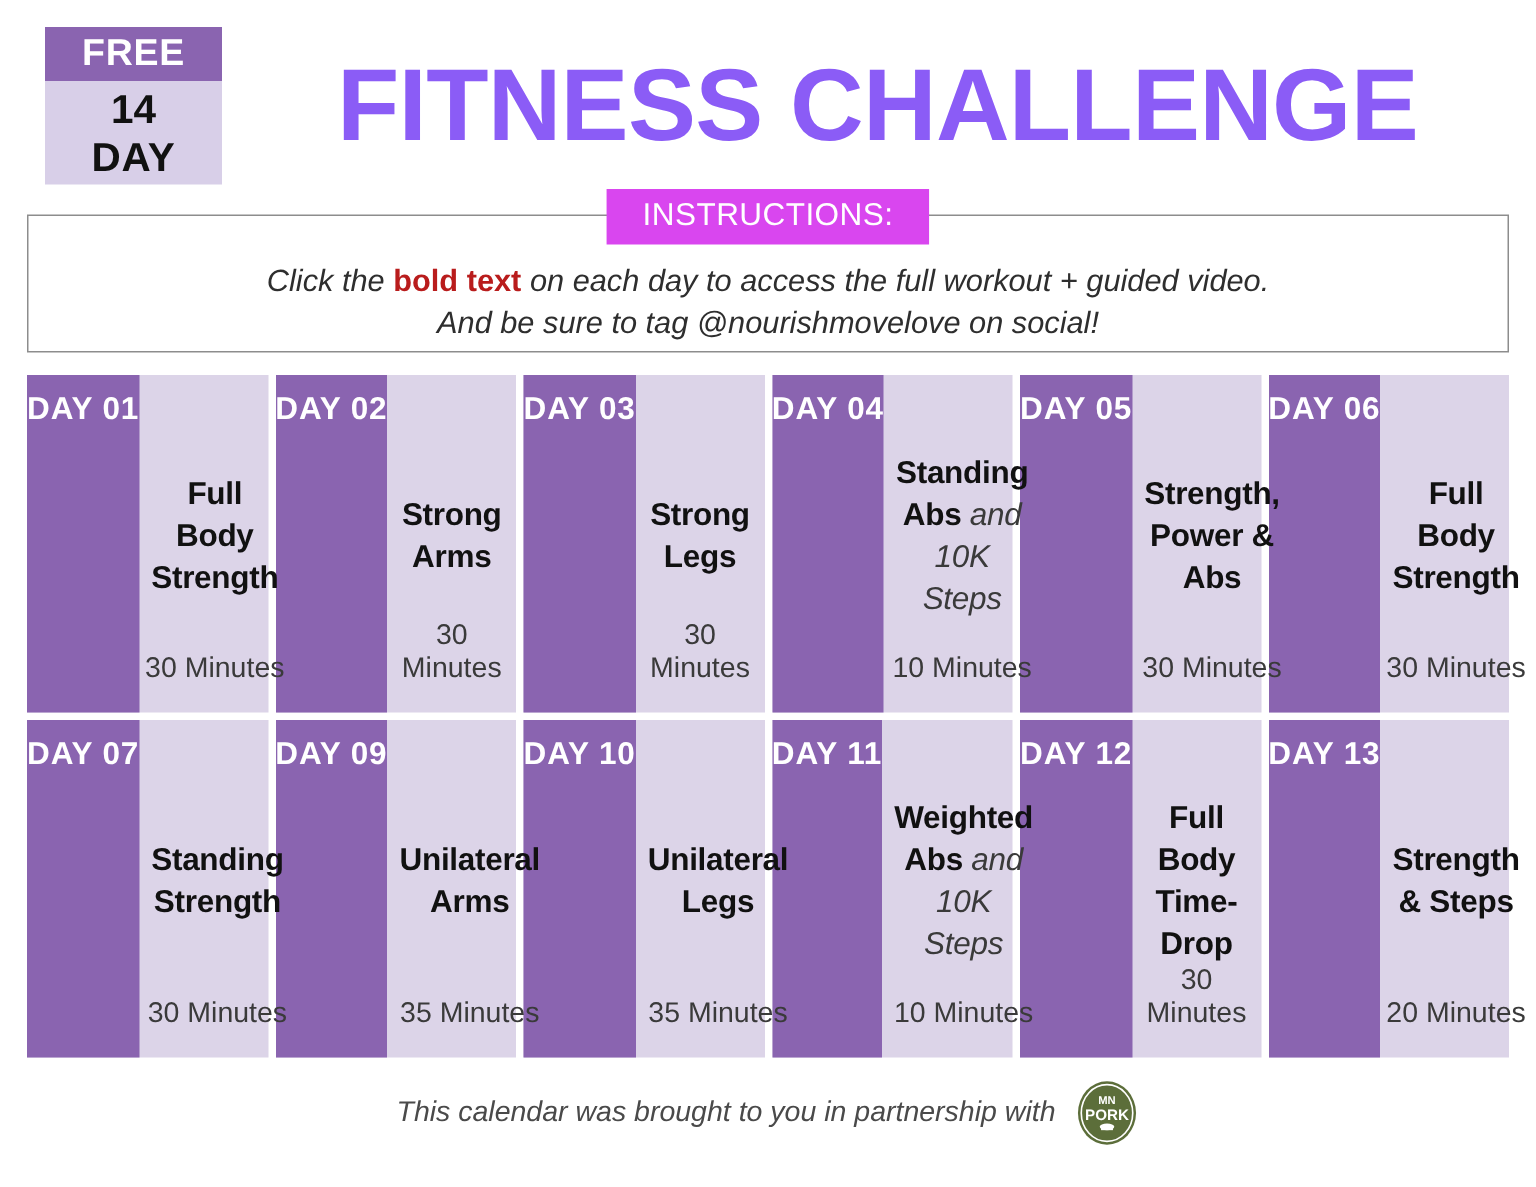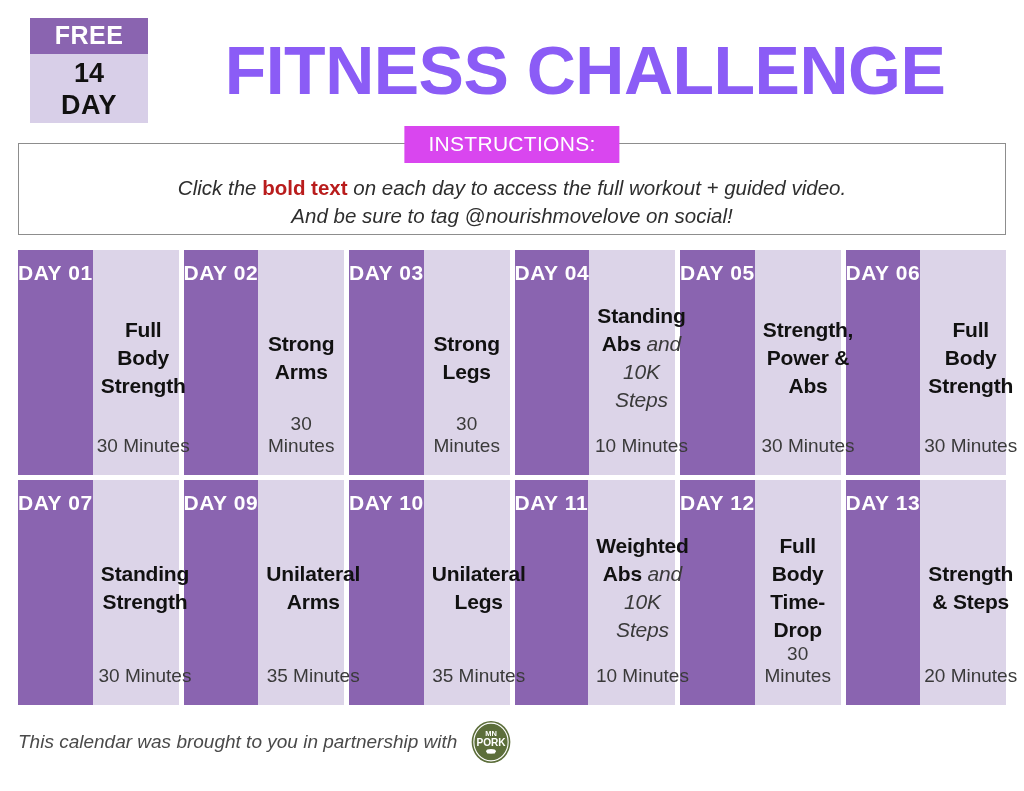--- a/index.html
+++ b/index.html
@@ -184,21 +184,21 @@
     bottom: 18px;
     left: 0;
     right: 0;
   }
 
   
   .footer {
     margin-top: 14px;
     display: flex;
     align-items: center;
-    justify-content: flex-start;
+    justify-content: center;
     gap: 12px;
     height: 46px;
   }
 
   .footer-text {
     font-size: 19px;
     font-style: italic;
     color: #4a4a4a;
   }
 

